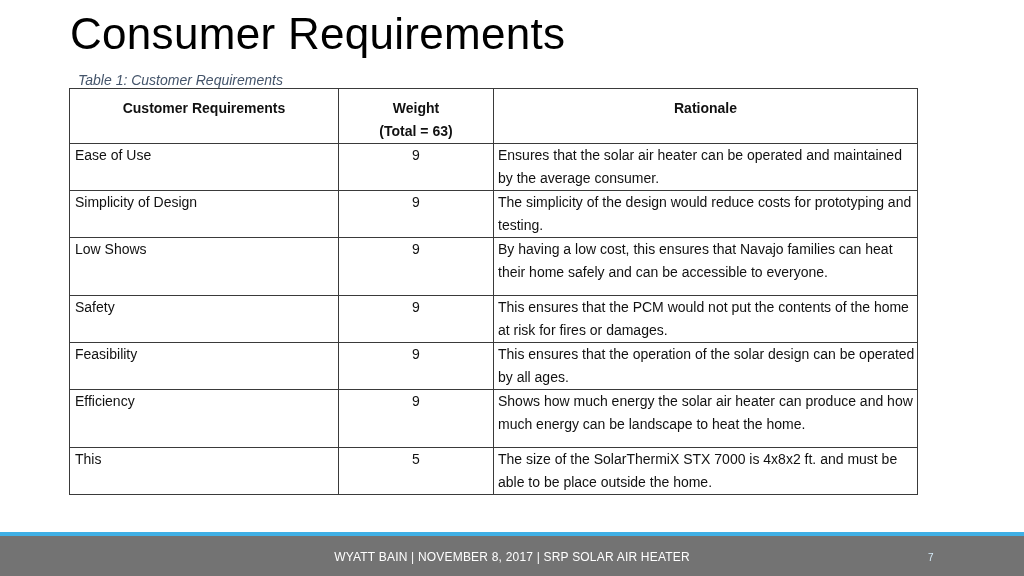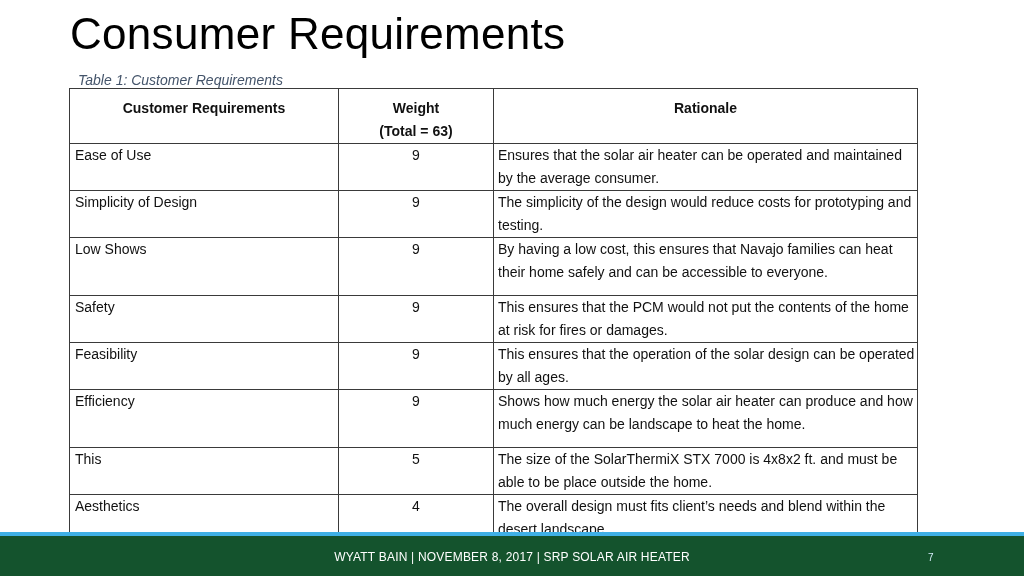--- a/index.html
+++ b/index.html
@@ -32,21 +32,21 @@
     padding: 0 5px;
   }
   table.req th { font-weight: bold; text-align: center; height: 46px; padding-top: 8px; }
   table.req td { height: 46px; }
   table.req td.w { text-align: center; }
   table.req tr.tall td { height: 58px; }
   table.req td.rat { padding-left: 4px; padding-right: 2px; }
 
   .footer {
     position: absolute; left: 0; top: 532px; width: 1024px; height: 44px;
-    background: #14532d;
+    background: #737373;
     border-top: 4px solid #3fb0e6;
   }
   .footer-text {
     position: absolute; left: 0; right: 0; top: 14px; text-align: center;
     font-size: 12px; color: #ffffff; letter-spacing: 0.2px;
     font-family: "Liberation Sans", "DejaVu Sans", sans-serif;
   }
   .page-num {
     position: absolute; left: 928px; top: 16px;
     font-size: 10px; color: #d6ecfa;
@@ -103,24 +103,19 @@
     <tr class="tall">
       <td>Efficiency</td>
       <td class="w">9</td>
       <td class="rat">Shows how much energy the solar air heater can produce and how much energy can be landscape to heat the home.</td>
     </tr>
     <tr>
       <td>This</td>
       <td class="w">5</td>
       <td class="rat">The size of the SolarThermiX STX 7000 is 4x8x2 ft. and must be able to be place outside the home.</td>
     </tr>
-    <tr>
-      <td>Aesthetics</td>
-      <td class="w">4</td>
-      <td class="rat">The overall design must fits client’s needs and blend within the desert landscape.</td>
-    </tr>
   </tbody>
 </table>
 
 <div class="footer">
   <div class="footer-text">WYATT BAIN | NOVEMBER 8, 2017 | SRP SOLAR AIR HEATER</div>
   <div class="page-num">7</div>
 </div>
 
 </body></html>

